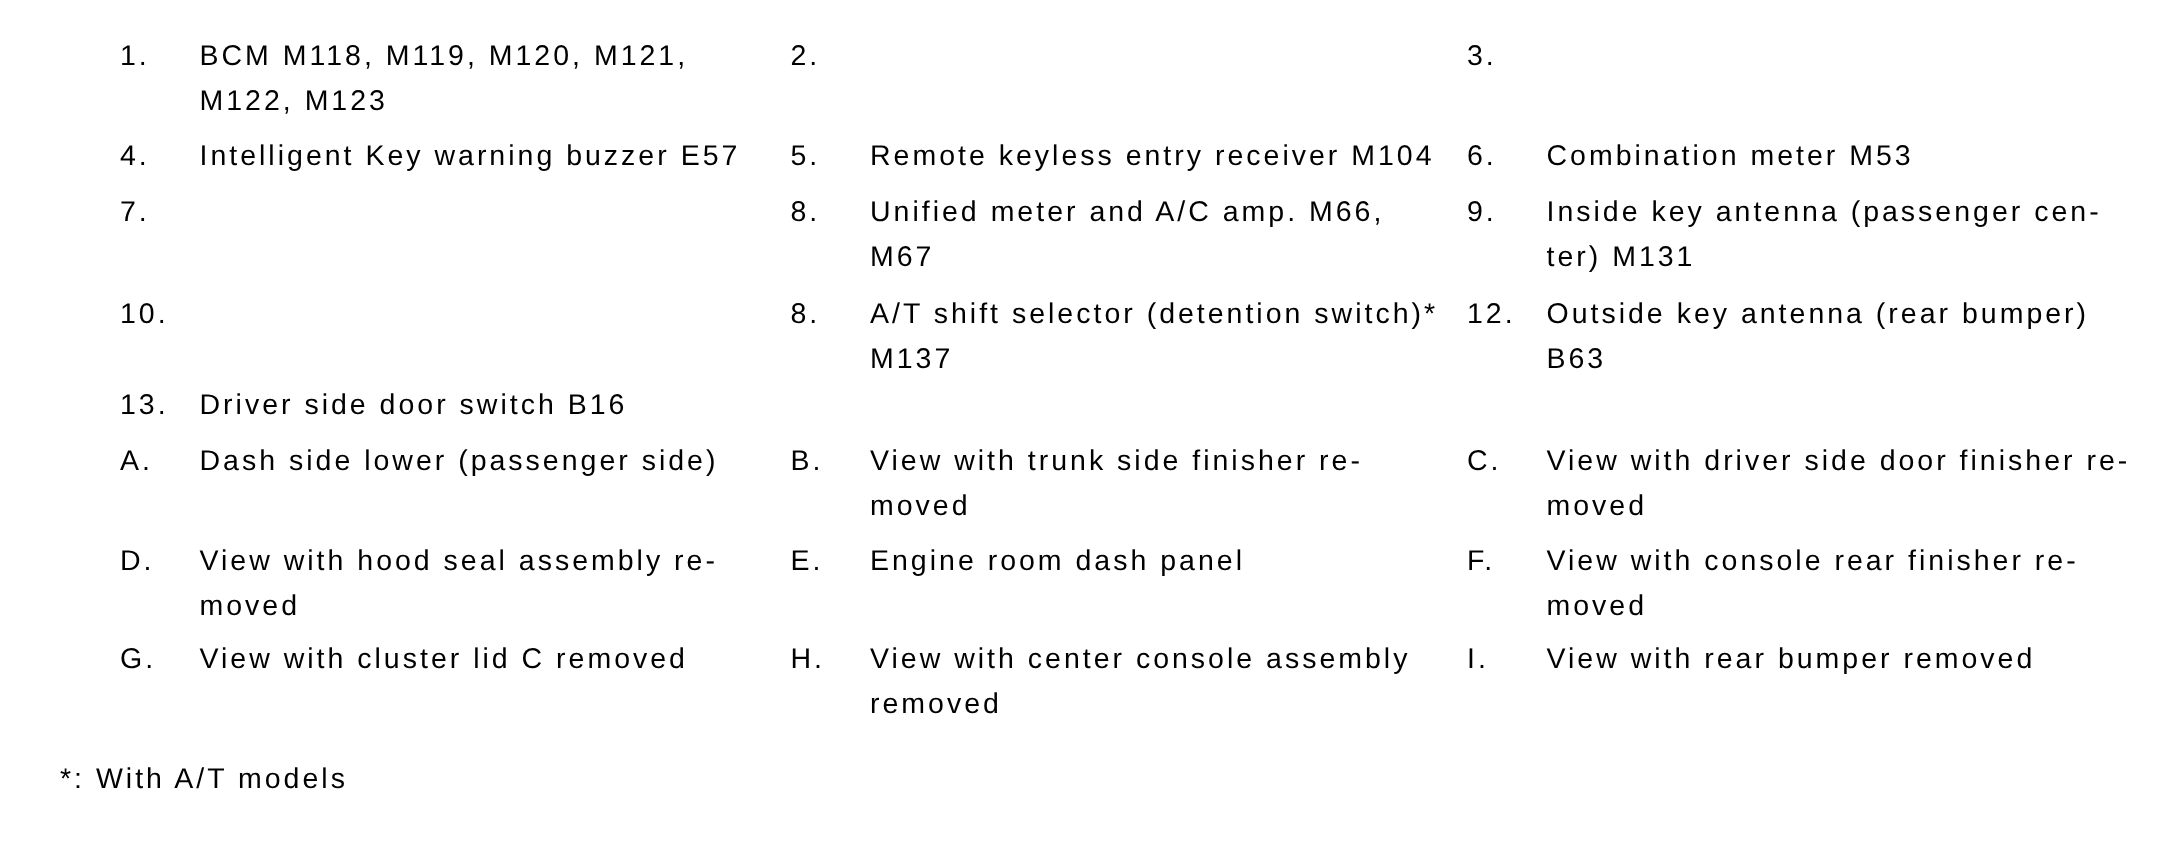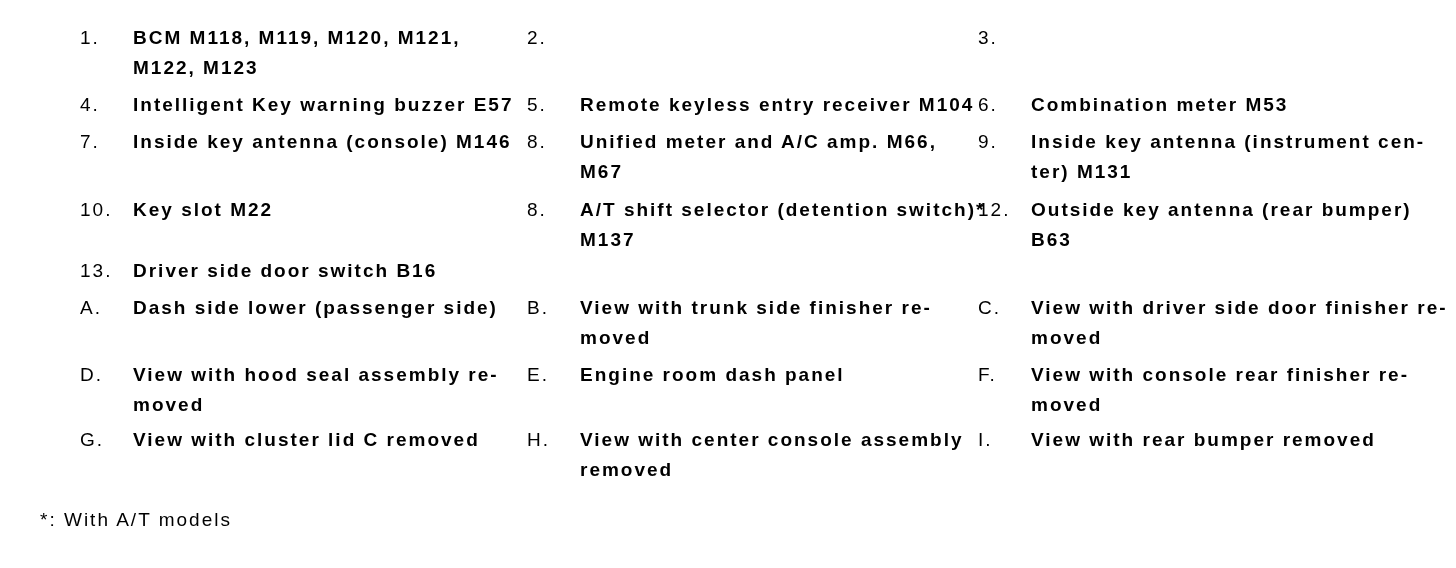--- a/index.html
+++ b/index.html
@@ -42,21 +42,20 @@
   .cell.c1 { width: 447px; }
   .cell.c2 { width: 451px; }
   .cell.c3 { width: 478px; }
   .lbl {
     flex: 0 0 53px;
     width: 53px;
     white-space: pre;
   }
   .txt {
     white-space: pre;
-    font-weight: bold;
   }
   .footnote {
     margin: 20px 0 1px 40px;
     white-space: pre;
   }
 </style>
 </head>
 <body>
 
 <div class="page">
@@ -87,38 +86,36 @@
       </div>
       <div class="cell c3">
         <span class="lbl">6.</span>
         <span class="txt">Combination meter M53</span>
       </div>
     </div>
 
     <div class="row r3">
       <div class="cell c1">
         <span class="lbl">7.</span>
-        <span class="txt">Inside key antenna (console) M146</span>
       </div>
       <div class="cell c2">
         <span class="lbl">8.</span>
         <span class="txt">Unified meter and A/C amp. M66,
 M67</span>
       </div>
       <div class="cell c3">
         <span class="lbl">9.</span>
-        <span class="txt">Inside key antenna (instrument cen-
+        <span class="txt">Inside key antenna (passenger cen-
 ter) M131</span>
       </div>
     </div>
 
     <div class="row r4">
       <div class="cell c1">
         <span class="lbl">10.</span>
-        <span class="txt">Key slot M22</span>
       </div>
       <div class="cell c2">
         <span class="lbl">8.</span>
         <span class="txt">A/T shift selector (detention switch)*
 M137</span>
       </div>
       <div class="cell c3">
         <span class="lbl">12.</span>
         <span class="txt">Outside key antenna (rear bumper)
 B63</span>

